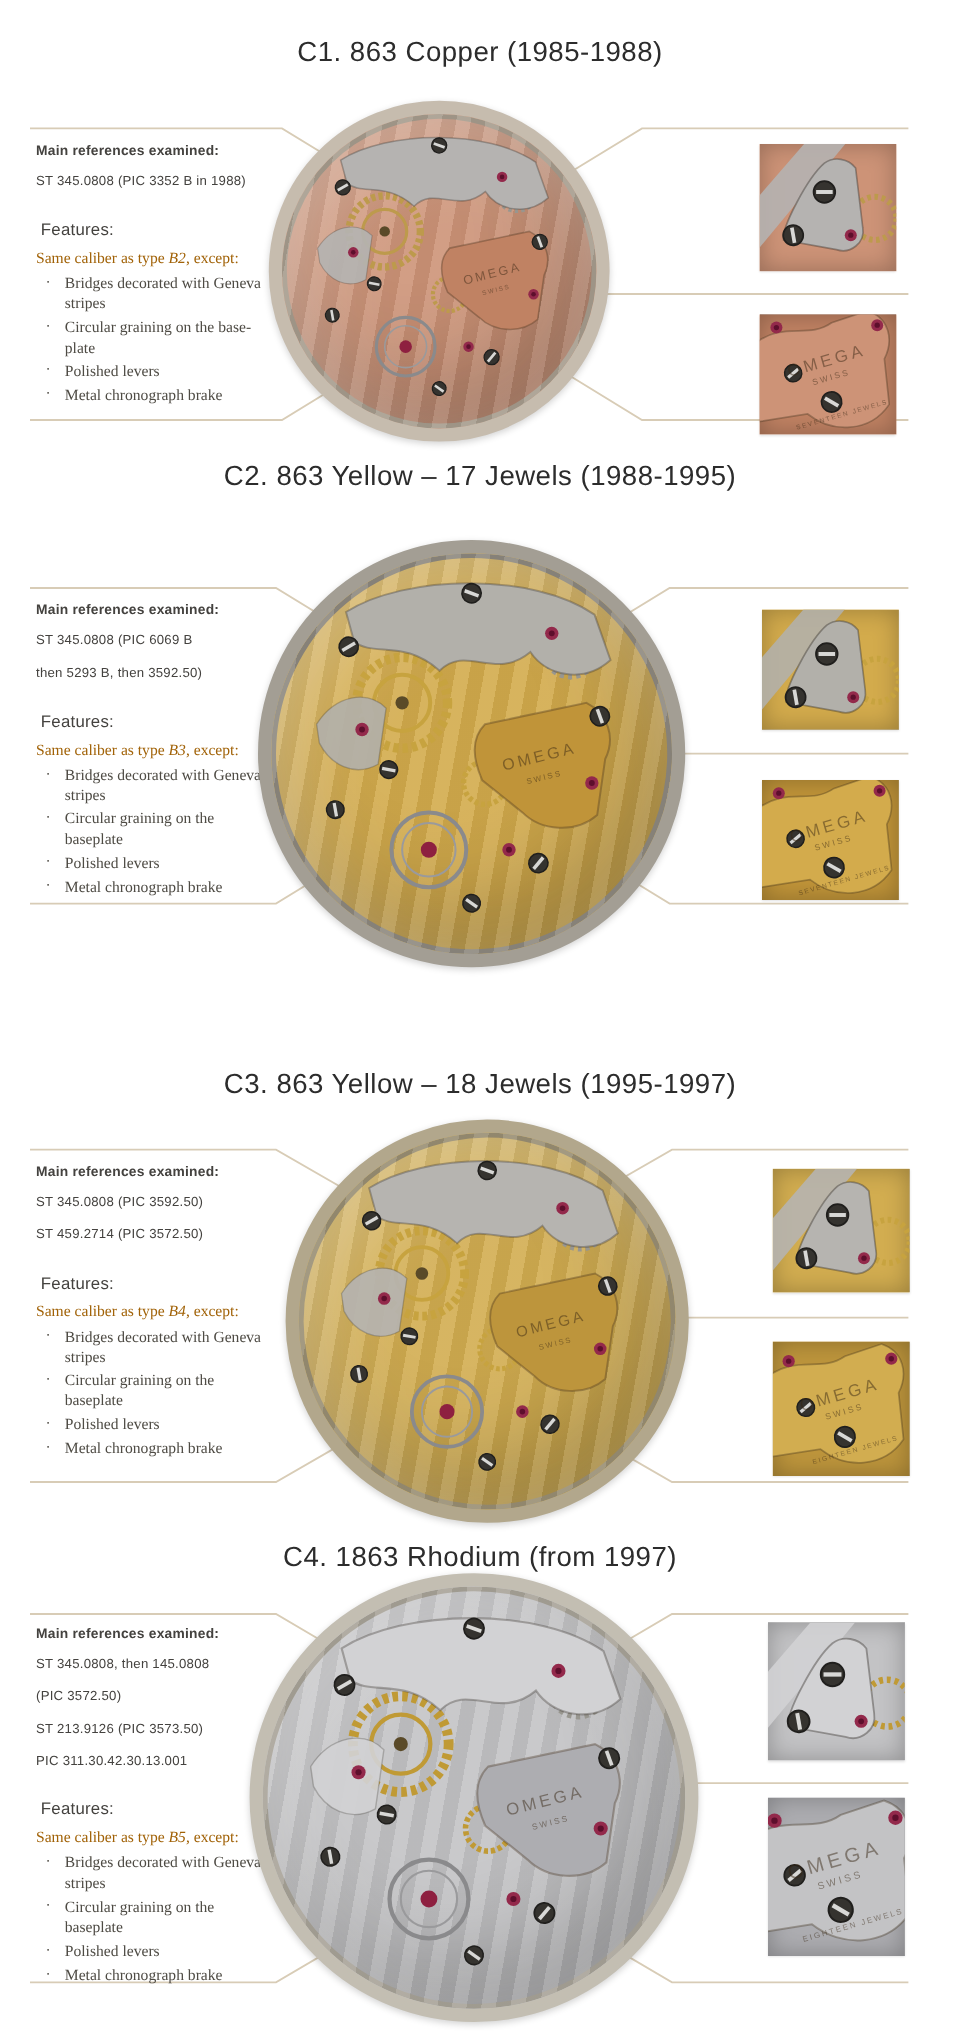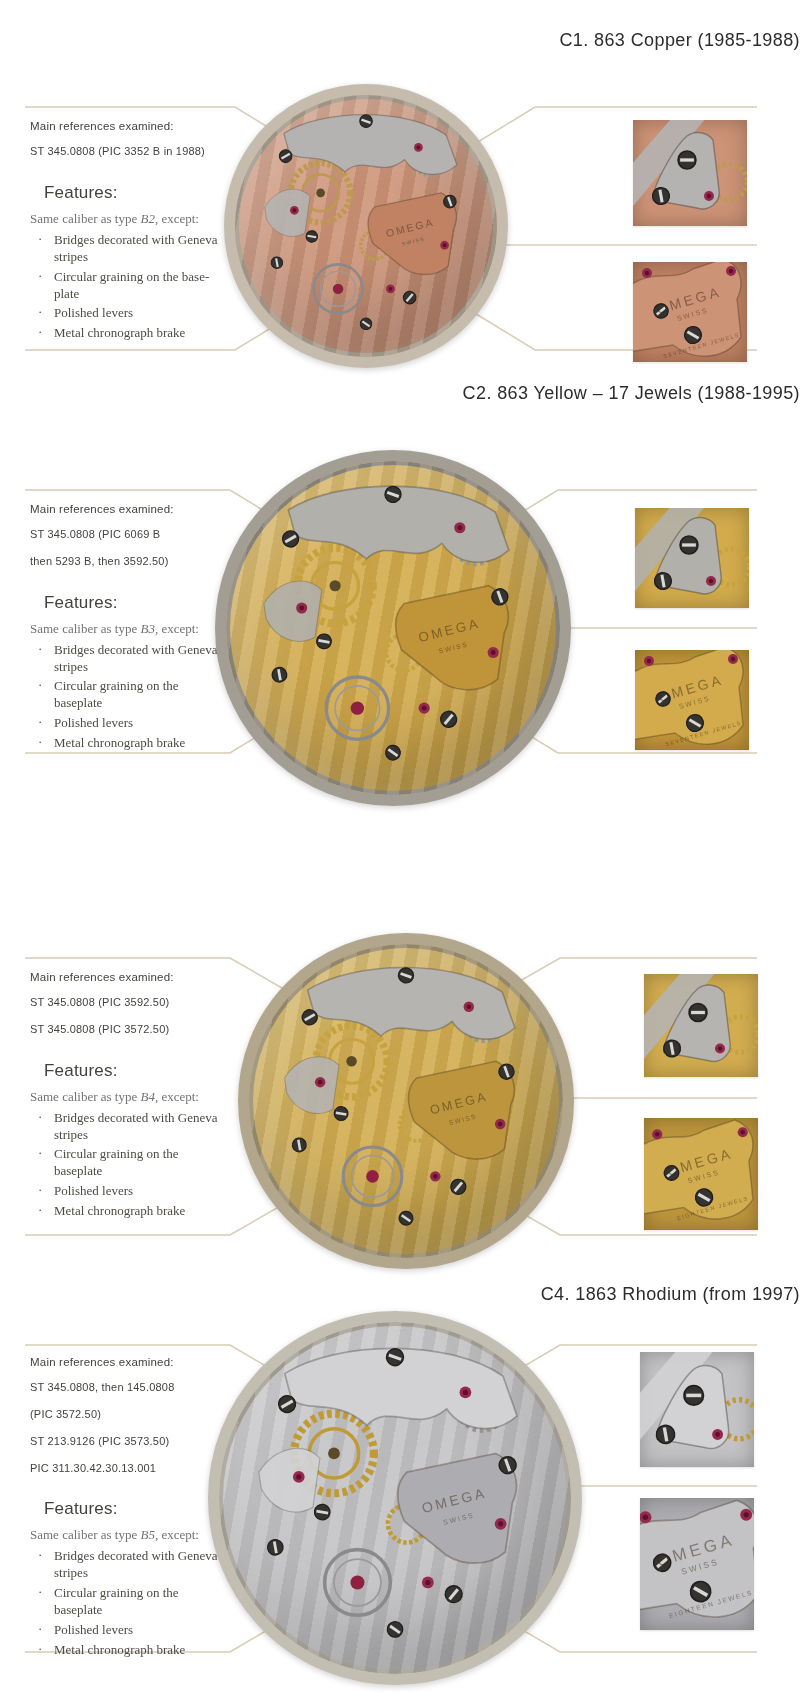--- a/index.html
+++ b/index.html
@@ -1,29 +1,29 @@
 <!DOCTYPE html>
 <html><head>
 <meta charset="utf-8">
 <style>
   html,body{margin:0;padding:0;background:#fff;}
   #page{position:relative;width:800px;height:1693px;background:#ffffff;
         font-family:"Liberation Sans",sans-serif;overflow:hidden;}
 
-  .section-title{position:absolute;left:0;width:100%;margin:0;text-align:right;
-        font-size:18px;font-weight:400;letter-spacing:.4px;color:#2c2c2c;}
+  .section-title{position:absolute;left:0;width:100%;margin:0;text-align:center;
+        font-size:23px;font-weight:400;letter-spacing:.4px;color:#2c2c2c;}
 
   .callouts{position:absolute;left:0;top:0;width:800px;height:1693px;}
 
   .textcol{position:absolute;width:196px;color:#403e3b;}
-  .reflabel{font-size:11.5px;letter-spacing:.2px;margin:0 0 7px;color:#44423f;}
+  .reflabel{font-size:11.5px;letter-spacing:.2px;margin:0 0 7px;color:#44423f;font-weight:bold;}
   .refline{font-size:11px;letter-spacing:.2px;margin:12px 0 3px;line-height:1.35;color:#44423f;}
-  .featlabel{font-size:17px;letter-spacing:.2px;margin:24px 14px 8px;color:#44423f;}
+  .featlabel{font-size:14px;letter-spacing:.2px;margin:24px 4px 8px;color:#44423f;}
   .intro{font-family:"Liberation Serif","DejaVu Serif",serif;font-size:13px;
-        color:#737373;margin:0 0 5px;}
+        color:#a16207;margin:0 0 5px;}
   .intro .code{font-style:italic;}
   ul.bullets{list-style:none;margin:0;padding:0;
         font-family:"Liberation Serif","DejaVu Serif",serif;font-size:13px;color:#4e4b44;}
   ul.bullets li{position:relative;padding-left:24px;margin:0 0 3px;line-height:1.3;}
   ul.bullets .dot{position:absolute;left:8px;top:-1px;}
 
   .movement{position:absolute;border-radius:50%;overflow:hidden;
         border:11px solid var(--ring);background:var(--plate);
         box-shadow:inset 0 0 0 4px var(--ring2),
                    inset 18px 24px 70px rgba(255,255,255,.30),
@@ -230,25 +230,26 @@
       <use href="#screw" transform="translate(60,78) scale(1.4) rotate(30)"></use>
       <use href="#screw" transform="translate(28,54) scale(1.2) rotate(-40)"></use>
       <g transform="rotate(-16 57 48)">
         <text class="eng eng-brand" x="57" y="48" text-anchor="middle">OMEGA</text>
         <text class="eng eng-small" x="57" y="60" text-anchor="middle">SWISS</text>
         <text class="eng eng-tiny" x="57" y="92" text-anchor="middle">SEVENTEEN JEWELS</text>
       </g>
     </svg>
   </div>
 
+  <h2 class="section-title" style="top:890px">C3. 863 Yellow – 18 Jewels (1995-1997)</h2>
 
   <div class="textcol" style="left:30px;top:971px">
     <p class="reflabel">Main references examined:</p>
     <p class="refline">ST 345.0808 (PIC 3592.50)</p>
-    <p class="refline">ST 345.0808 (PIC 3572.50)</p>
+    <p class="refline">ST 459.2714 (PIC 3572.50)</p>
     <p class="featlabel">Features:</p>
     <p class="intro"><span>Same caliber as type </span><span class="code">B4</span><span>, except:</span></p>
     <ul class="bullets">
       <li><span class="dot">·</span><span>Bridges decorated with Geneva stripes</span></li>
       <li><span class="dot">·</span><span>Circular graining on the baseplate</span></li>
       <li><span class="dot">·</span><span>Polished levers</span></li>
       <li><span class="dot">·</span><span>Metal chronograph brake</span></li>
     </ul>
   </div>
 

